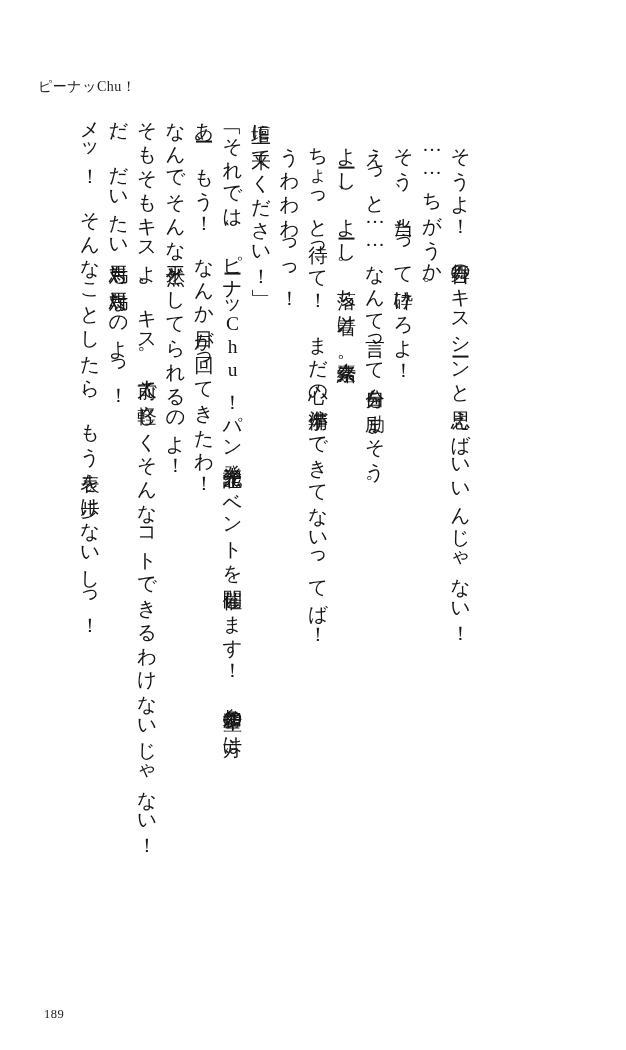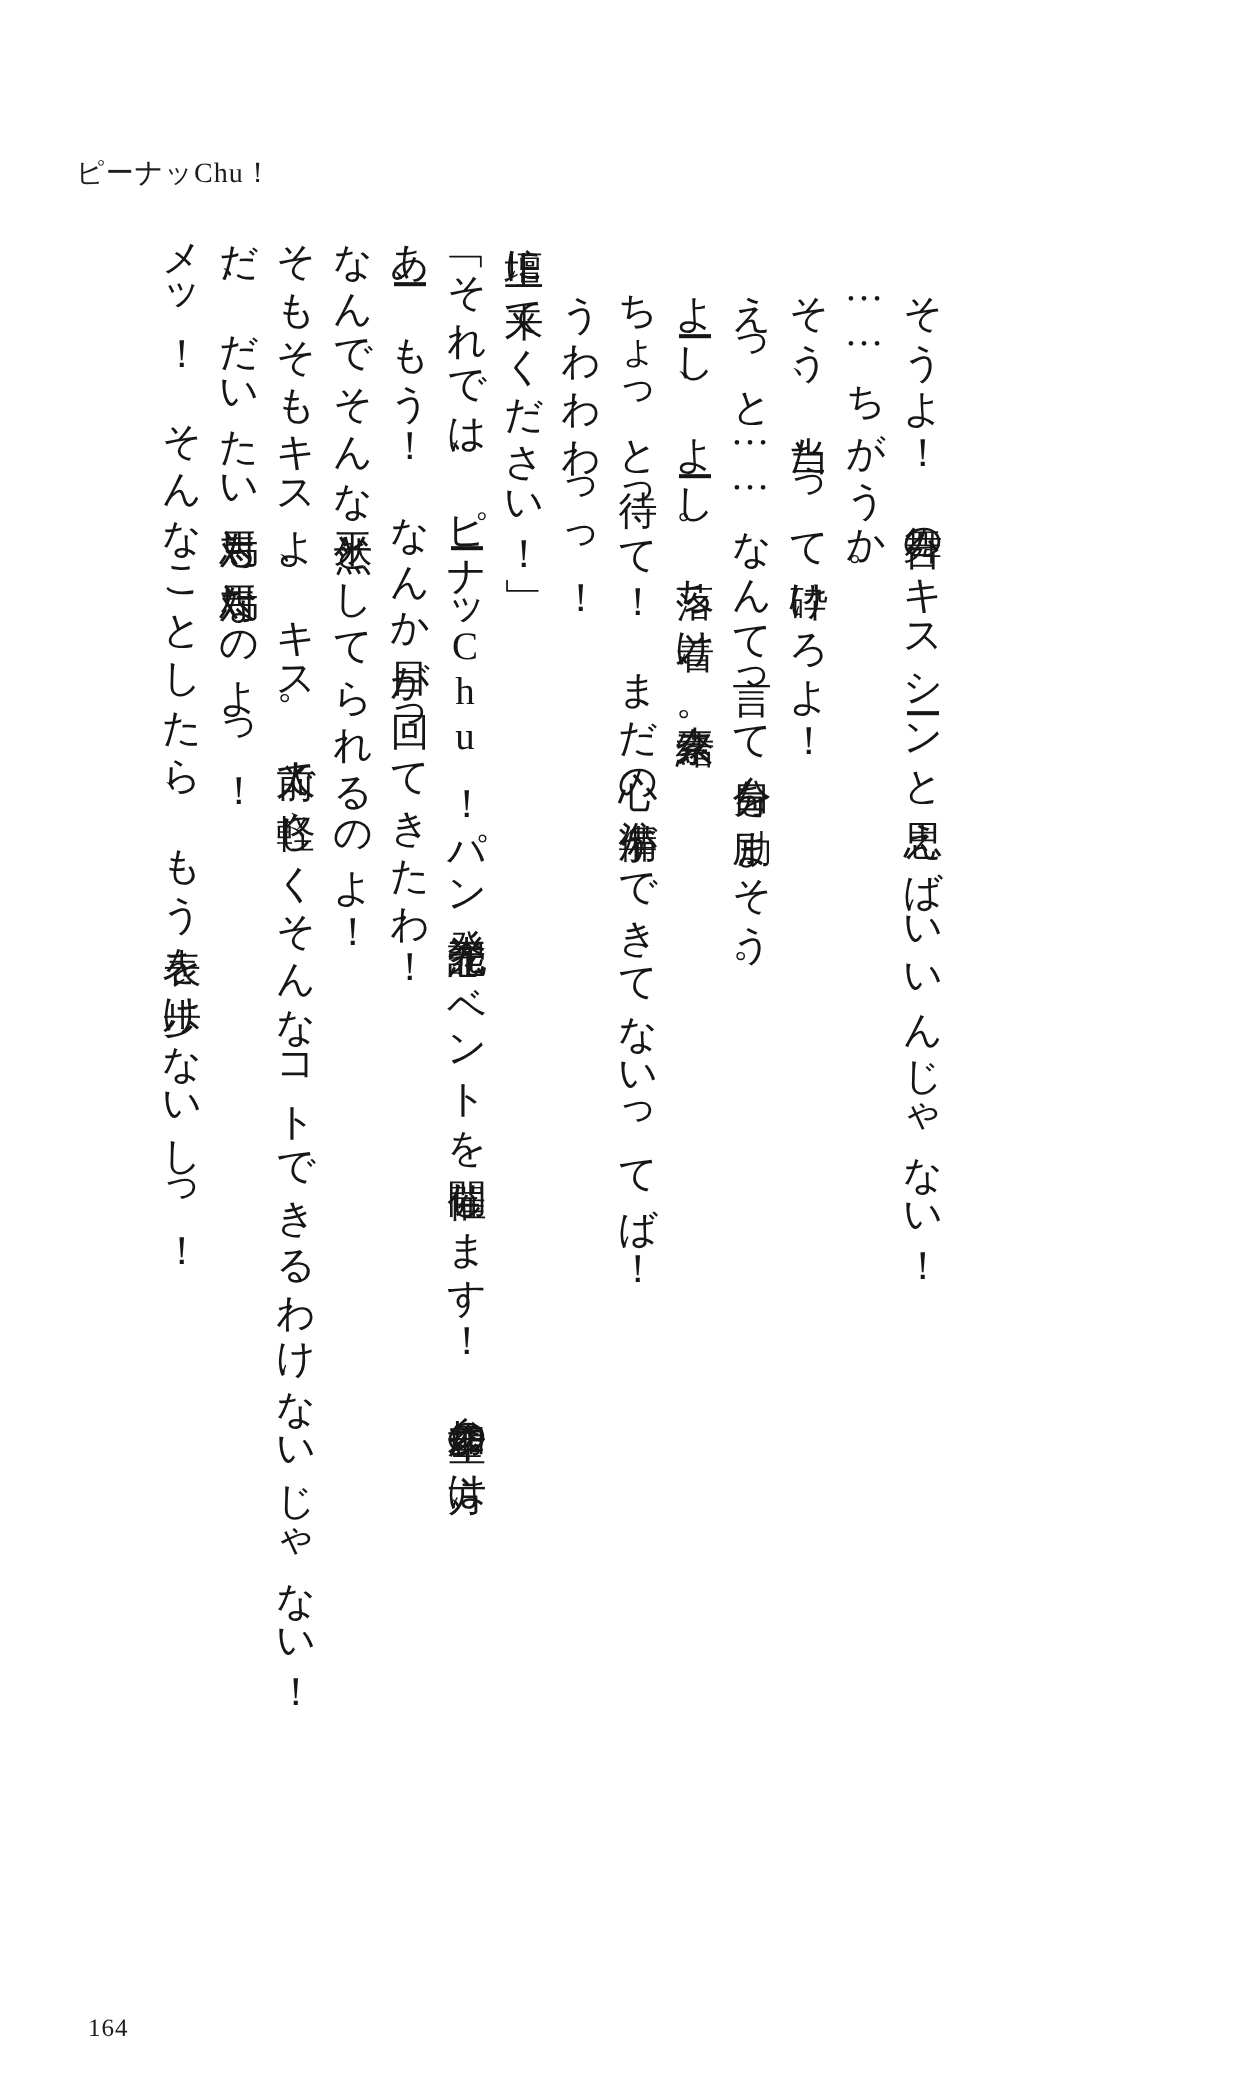--- a/index.html
+++ b/index.html
@@ -86,15 +86,15 @@
     <div class="col">壇上に来てください！」</div>
     <div class="col indent-2">うわわわっっ！</div>
     <div class="col indent-2">ちょっと待って！　まだ心の準備ができてないってば！</div>
     <div class="col indent-2">よーし、よーし。落ち着け、素奈緒。</div>
     <div class="col indent-2">えっと……なんて言って自分を励まそう。</div>
     <div class="col indent-2">そう、当たって砕けろよ！</div>
     <div class="col indent-2">……ちがうか。</div>
     <div class="col indent-2">そうよ！　舞台のキスシーンと思えばいいんじゃない！</div>
   </div>
 
-  <div class="page-number">164</div>
+  <div class="page-number">189</div>
 
 </div>
 
 </body></html>

